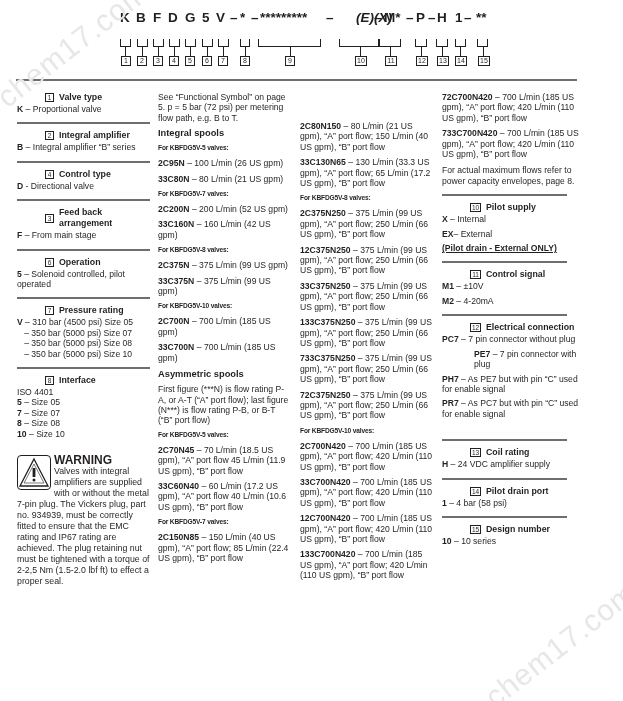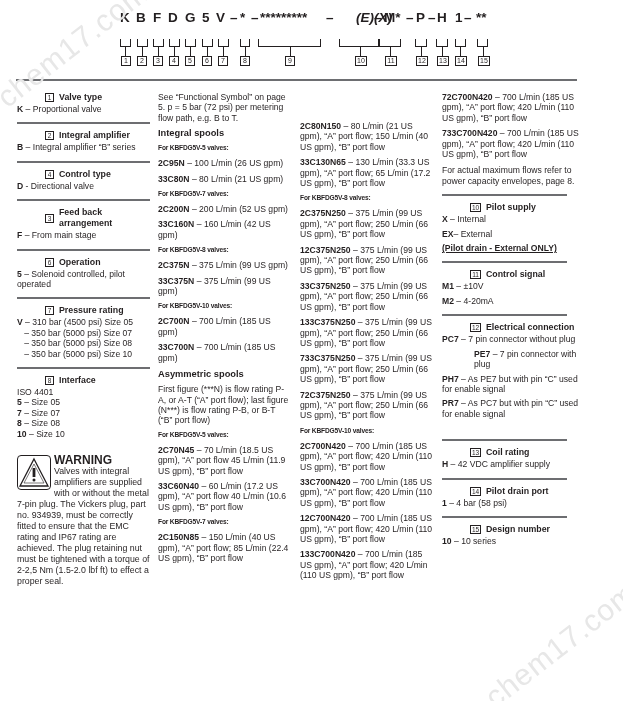--- a/index.html
+++ b/index.html
@@ -259,21 +259,21 @@
       <div class="line" style="margin-bottom: 4px; padding-left: 32px;"><b>PE7</b> – <span>7 pin connector with plug</span></div>
       <div class="line" style="margin-bottom: 4px;"><b>PH7</b> – <span>As PE7 but with pin “C” used for enable signal</span></div>
       <div class="line" style="margin-bottom: 20px;"><b>PR7</b> – <span>As PC7 but with pin “C” used for enable signal</span></div>
       <div class="sep" style="width: 125px;"></div>
     </div>
     <div class="sec">
       <div class="sec-head">
         <span class="box w">13</span>
         <span>Coil rating</span>
       </div>
-      <div class="line"><b>H</b> – <span>42 VDC amplifier supply</span></div>
+      <div class="line"><b>H</b> – <span>24 VDC amplifier supply</span></div>
       <div class="sep" style="width: 125px;"></div>
     </div>
     <div class="sec">
       <div class="sec-head">
         <span class="box w">14</span>
         <span>Pilot drain port</span>
       </div>
       <div class="line"><b>1</b> – <span>4 bar (58 psi)</span></div>
       <div class="sep" style="width: 125px;"></div>
     </div>

